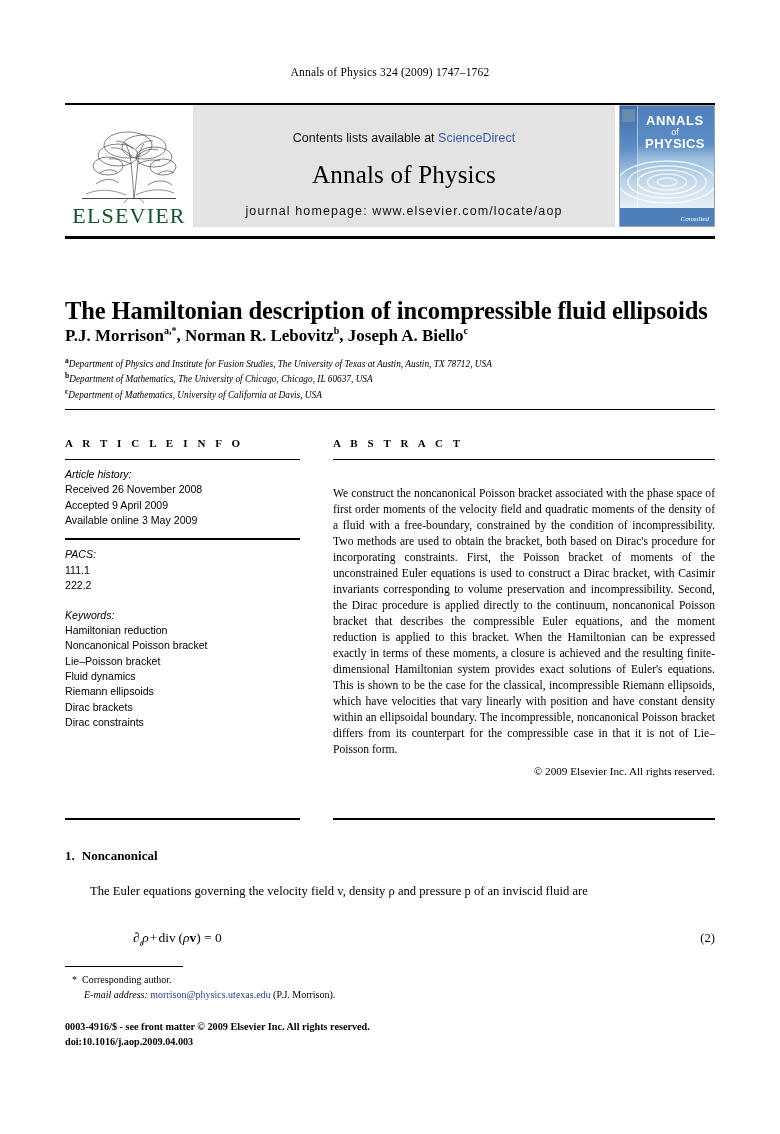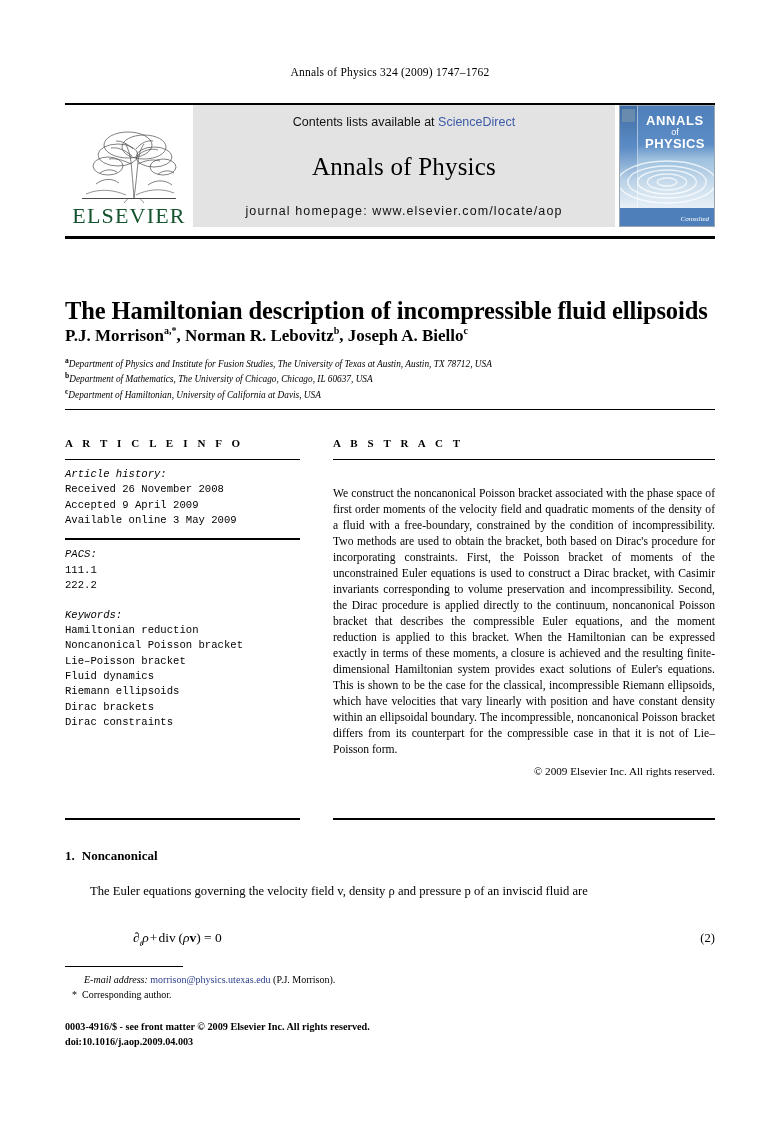--- a/index.html
+++ b/index.html
@@ -72,21 +72,21 @@
   }
 
   
   .journal-band {
     flex: 1 1 auto;
     background: #e3e3e3;
     display: flex;
     flex-direction: column;
     align-items: center;
     justify-content: space-between;
-    padding: 10px 0 9px 0;
+    padding: 26px 0 9px 0;
     box-sizing: border-box;
   }
   .contents-line {
     font-family: "Liberation Sans", sans-serif;
     font-size: 12.5px;
     color: #111;
   }
   .contents-line .sd {
     color: #3c5aa6;
   }
@@ -219,21 +219,21 @@
   }
   .hr-col {
     height: 1px;
     background: #000;
     margin-top: 10px;
   }
   .hr-col.thick { height: 2px; }
 
   .info-block {
     margin-top: 7px;
-    font-family: Liberation Mono, monospace;
+    font-family: Liberation Sans, sans-serif;
     font-size: 10.6px;
     line-height: 1.45;
   }
   .info-block .lbl { font-style: italic; }
   .info-block .row { white-space: nowrap; }
 
   .abstract-body {
     margin-top: 26px;
     font-family: "Liberation Serif", serif;
     font-size: 11.6px;
@@ -407,21 +407,21 @@
   <div class="authors">
     <span>
       <span>P.J. Morrison</span><sup>a,*</sup>, </span><span>
       <span>Norman R. Lebovitz</span><sup>b</sup>, </span><span>
       <span>Joseph A. Biello</span><sup>c</sup></span>
   </div>
 
   <div class="affils">
     <div><sup>a</sup><span>Department of Physics and Institute for Fusion Studies, The University of Texas at Austin, Austin, TX 78712, USA</span></div>
     <div><sup>b</sup><span>Department of Mathematics, The University of Chicago, Chicago, IL 60637, USA</span></div>
-    <div><sup>c</sup><span>Department of Hamiltonian, University of California at Davis, USA</span></div>
+    <div><sup>c</sup><span>Department of Mathematics, University of California at Davis, USA</span></div>
   </div>
 
   <div class="rule-thin-1"></div>
 
   <div class="col-left">
     <div class="sect-head">A R T I C L E    I N F O</div>
     <div class="hr-col"></div>
     <div class="info-block">
       <div class="lbl row">Article history:</div>
       <div class="row">Received 26 November 2008</div>
@@ -465,22 +465,22 @@
 
   <div class="eq-row e2">
     <span class="eq-math">
       ∂<sub style="font-size:9px;"><i>t</i></sub><i>ρ</i> + div (<i>ρ</i><span class="bf">v</span>) = 0
     </span>
     <span class="eq-num">(2)</span>
   </div>
 
   <div class="foot-rule"></div>
   <div class="footnote">
+    <div><span class="star">*</span><span>Corresponding author.</span></div>
     <div style="padding-left:12px;"><span class="em">E-mail address:</span> <span class="link">morrison@physics.utexas.edu</span> <span>(P.J. Morrison).</span></div>
-    <div><span class="star">*</span><span>Corresponding author.</span></div>
   </div>
 
   <div class="imprint">
     <div>0003-4916/$ - see front matter © 2009 Elsevier Inc. All rights reserved.</div>
     <div>doi:10.1016/j.aop.2009.04.003</div>
   </div>
 
 </div>
 
 </body></html>

